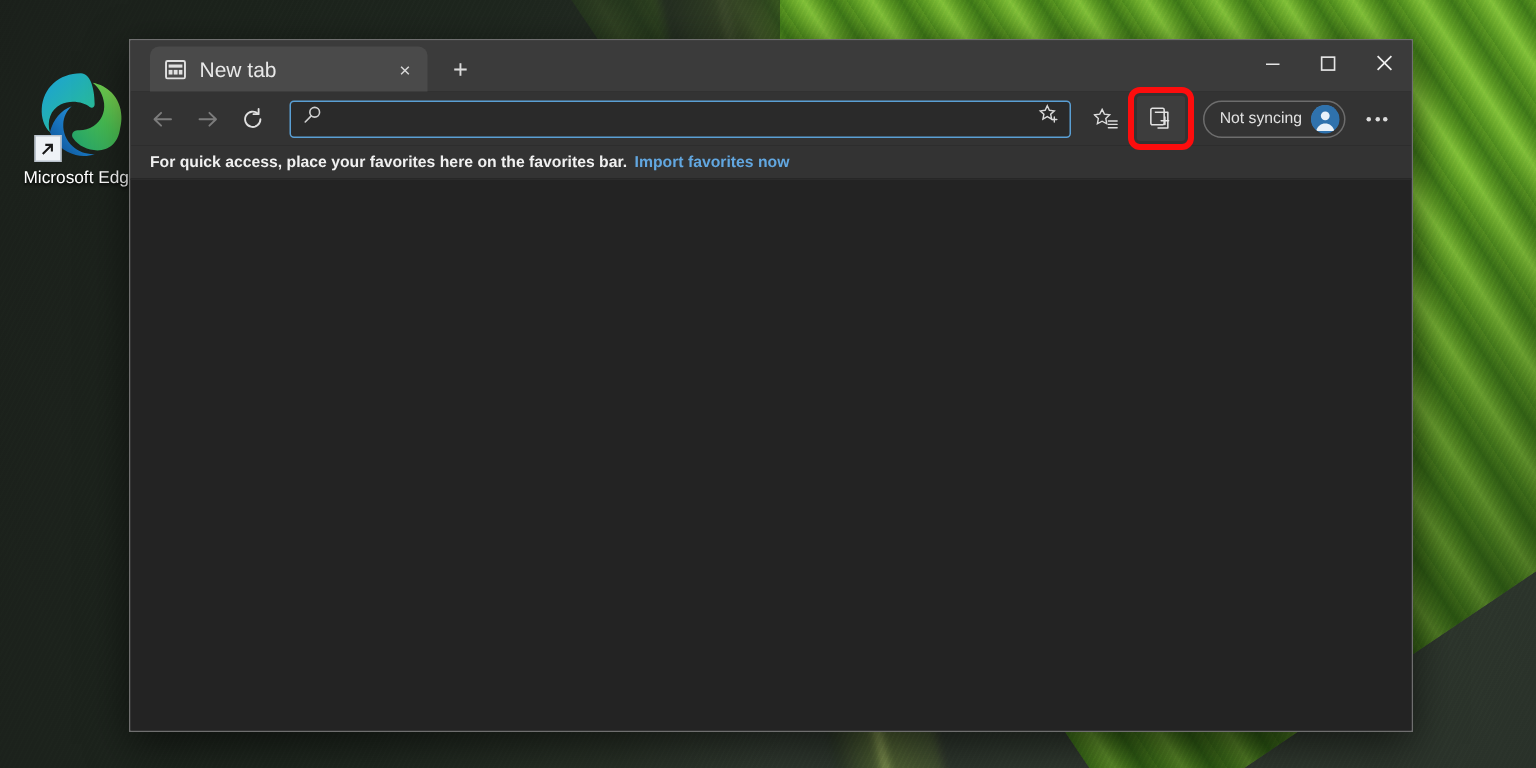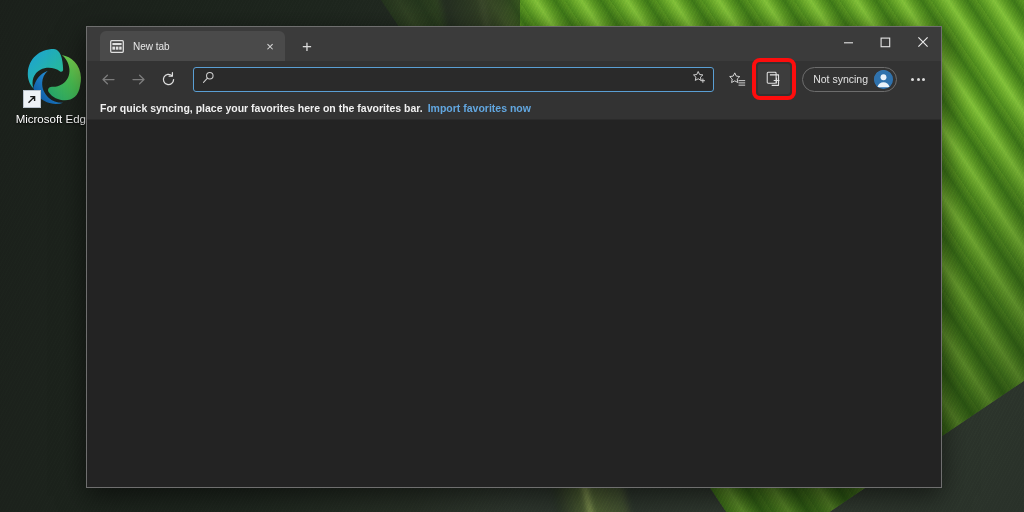--- a/index.html
+++ b/index.html
@@ -143,21 +143,21 @@
     padding: 0 6px 0 9px;
     gap: 8px;
   }
   .tab-favicon {
     width: 16px; height: 14px;
     flex: 0 0 auto;
     display: flex; align-items: center; justify-content: center;
   }
   .tab-title {
     color: #e8e8e8;
-    font-size: 10px;
+    font-size: 14px;
     flex: 1 1 auto;
     white-space: nowrap;
     overflow: hidden;
   }
   .tab-close {
     width: 18px; height: 18px;
     display: flex; align-items: center; justify-content: center;
     color: #d8d8d8; font-size: 13px; line-height: 1;
     border-radius: 3px;
   }
@@ -446,19 +446,19 @@
       </div>
 
       <div class="menu-dots">
         <i></i>
         <i></i>
         <i></i>
       </div>
     </div>
 
     <div class="favbar">
-      <span class="fav-text">For quick syncing, place your favorites here on the favorites bar.</span>
+      <span class="fav-text">For quick access, place your favorites here on the favorites bar.</span>
       <span class="fav-link">Import favorites now</span>
     </div>
 
     <div class="page-content"></div>
   </div>
 </div>
 
 </body></html>

